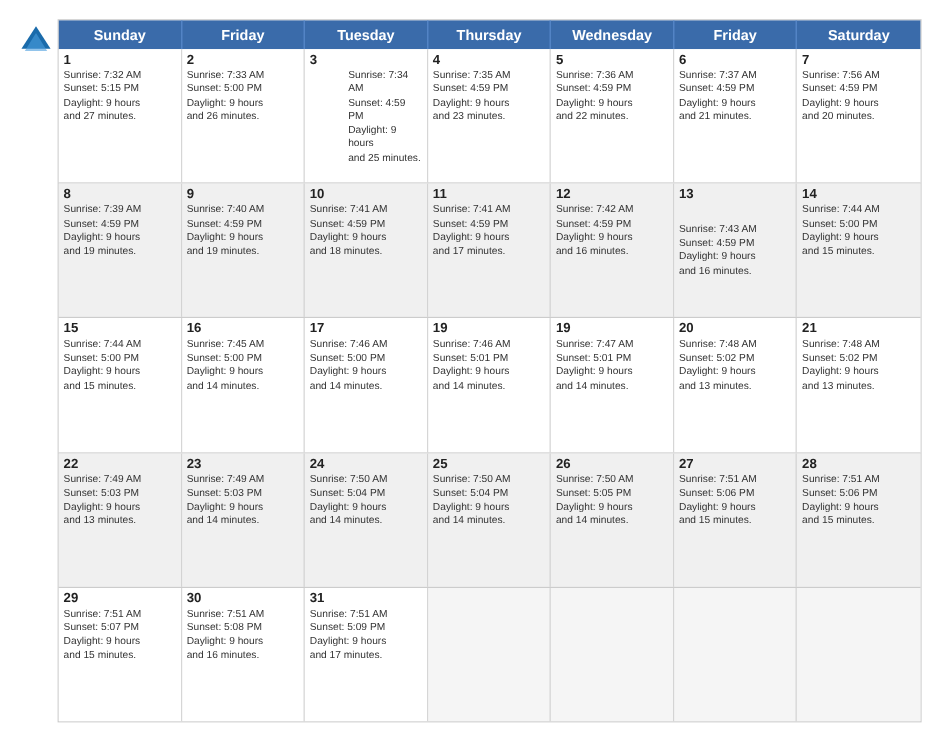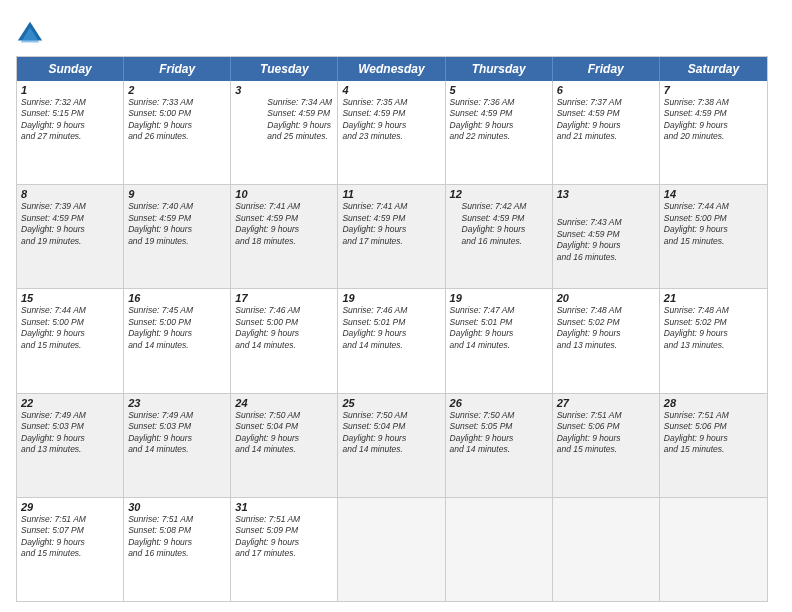--- a/index.html
+++ b/index.html
@@ -8,22 +8,21 @@
       background: #fff;
       width: 792px;
       height: 612px;
       overflow: hidden;
     }
     .page {
       width: 784px;
       height: 612px;
       padding: 16px 16px 10px 16px;
       display: flex;
-      flex-direction: column;
-      font-style: italic;
+      flex-direction: row;
     }
     .header {
       display: flex;
       justify-content: space-between;
       align-items: flex-start;
       margin-bottom: 8px;
     }
     .logo {
       display: flex;
       align-items: center;
@@ -138,22 +137,22 @@
       <div class="month-title"></div>
       <div class="location"></div>
     </div>
   </div>
 
   <div class="calendar">
     <div class="cal-header" id="cal-header">
         <div class="cal-header-cell">Sunday</div>
         <div class="cal-header-cell">Friday</div>
         <div class="cal-header-cell">Tuesday</div>
+        <div class="cal-header-cell">Thursday</div>
         <div class="cal-header-cell">Wednesday</div>
-        <div class="cal-header-cell">Thursday</div>
         <div class="cal-header-cell">Friday</div>
         <div class="cal-header-cell">Saturday</div>
       </div>
     <div class="cal-body" id="cal-body">
         <div class="cal-row">
           <div class="cal-cell">
             <span class="day-num">1</span>
             <div class="cell-text" style="white-space: pre-line;">Sunrise: 7:32 AM
 Sunset: 5:15 PM
 Daylight: 9 hours
@@ -189,21 +188,21 @@
           </div>
           <div class="cal-cell">
             <span class="day-num">6</span>
             <div class="cell-text" style="white-space: pre-line;">Sunrise: 7:37 AM
 Sunset: 4:59 PM
 Daylight: 9 hours
 and 21 minutes.</div>
           </div>
           <div class="cal-cell">
             <span class="day-num">7</span>
-            <div class="cell-text" style="white-space: pre-line;">Sunrise: 7:38 AM
+            <div class="cell-text" style="white-space: pre-line;">Sunrise: 7:56 AM
 Sunset: 4:59 PM
 Daylight: 9 hours
 and 20 minutes.</div>
           </div>
         </div>
         <div class="cal-row">
           <div class="cal-cell shaded">
             <span class="day-num">8</span>
             <div class="cell-text" style="white-space: pre-line;">Sunrise: 7:39 AM
 Sunset: 4:59 PM
@@ -226,21 +225,21 @@
           </div>
           <div class="cal-cell shaded">
             <span class="day-num">11</span>
             <div class="cell-text" style="white-space: pre-line;">Sunrise: 7:41 AM
 Sunset: 4:59 PM
 Daylight: 9 hours
 and 17 minutes.</div>
           </div>
           <div class="cal-cell shaded">
             <span class="day-num">12</span>
-            <div class="cell-text" style="white-space: pre-line; margin-left: 12px;">Sunrise: 7:42 AM
+            <div class="cell-text" style="white-space: pre-line;">Sunrise: 7:42 AM
 Sunset: 4:59 PM
 Daylight: 9 hours
 and 16 minutes.</div>
           </div>
           <div class="cal-cell shaded">
             <span class="day-num">13</span>
             <div class="cell-text" style="white-space: pre-line; margin-top: 17px;">Sunrise: 7:43 AM
 Sunset: 4:59 PM
 Daylight: 9 hours
 and 16 minutes.</div>

